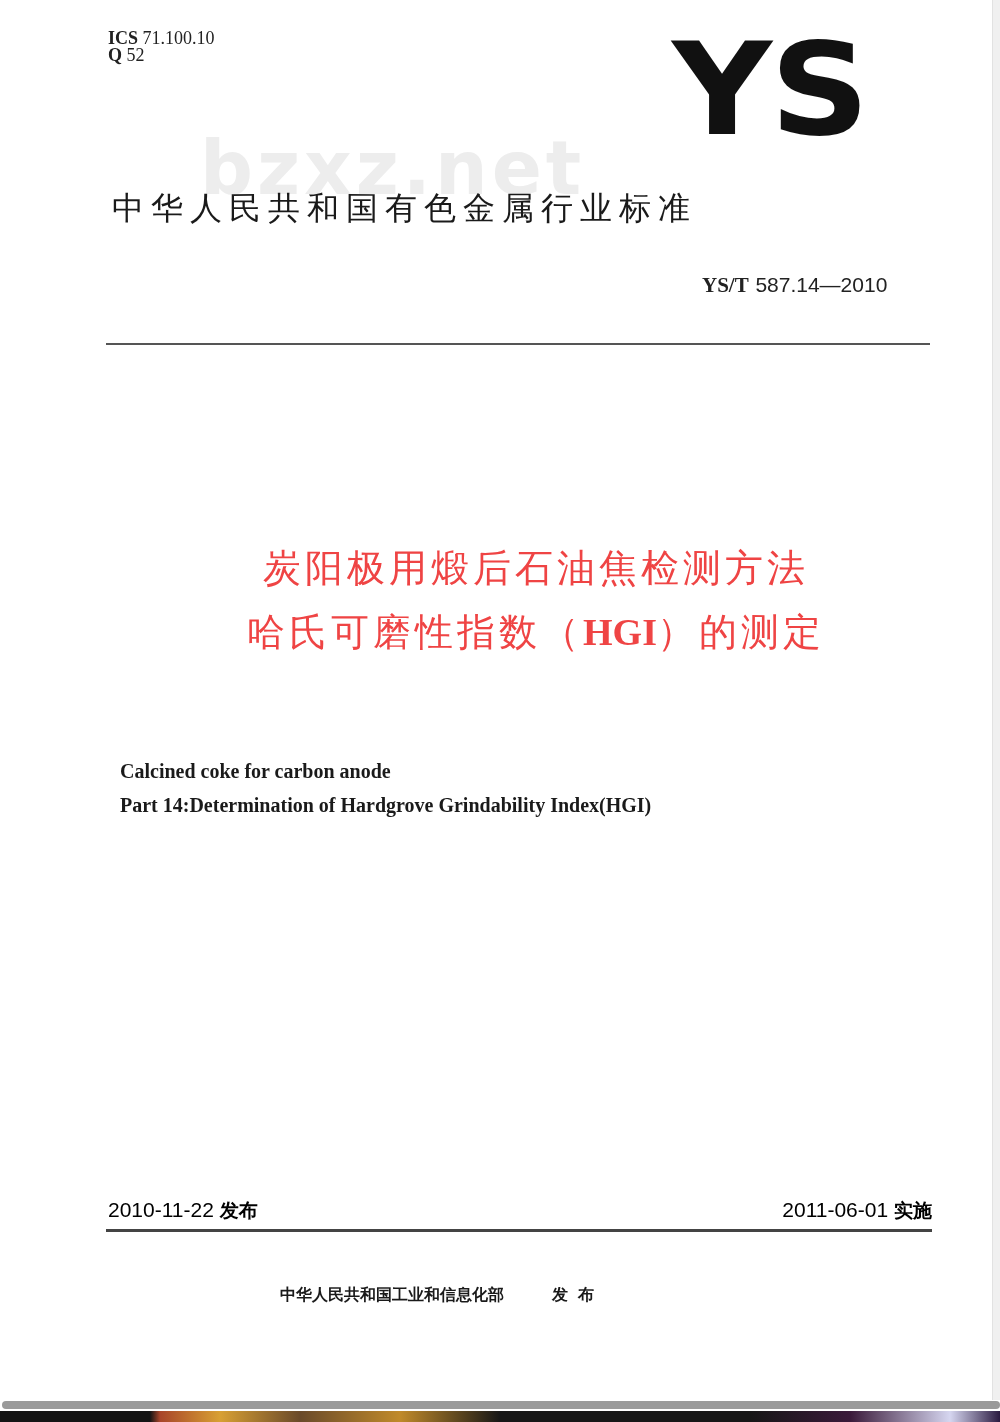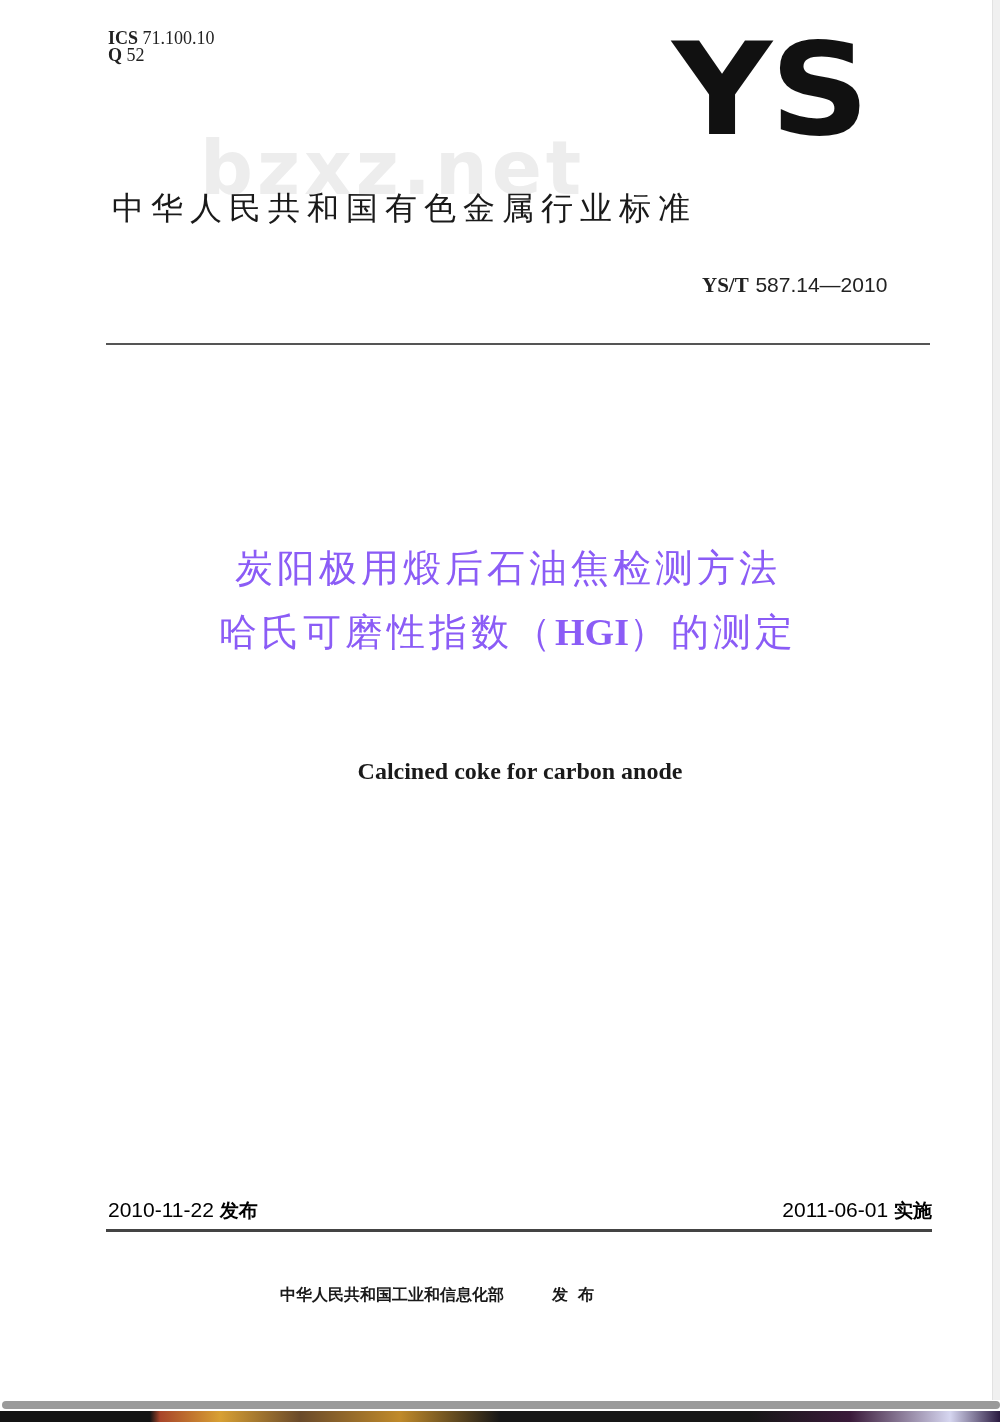--- a/index.html
+++ b/index.html
@@ -42,29 +42,29 @@
       position: absolute; left: 702px; top: 272px;
       font-size: 21px; line-height: 26px; color: #222; white-space: nowrap;
     }
     .std-number .prefix { font-family: Liberation Serif, serif; font-weight: bold; }
     .std-number .num { font-family: "Liberation Sans", sans-serif; }
     .rule-top {
       position: absolute; left: 106px; top: 343px; width: 824px; height: 2px;
       background: #555;
     }
     .zh-title {
-      position: absolute; left: 108px; top: 536px; width: 800px;
+      position: absolute; left: 136px; top: 536px; width: 800px;
       text-align: center; font-family: "DejaVu Sans", sans-serif;
-      font-size: 38px; line-height: 64px; letter-spacing: 4px; color: #8b5cf6;
+      font-size: 38px; line-height: 64px; letter-spacing: 4px; color: #ef4444;
     }
     .zh-title .hgi { font-family: "Liberation Serif", serif; font-weight: bold; letter-spacing: 0; margin-top: 48px; }
     .en-title {
       position: absolute; left: 120px; top: 754px; width: 800px;
-      text-align: center; font-family: "Liberation Serif", serif; font-weight: bold;
-      font-size: 24px; line-height: 34px; color: #1a1a1a;
+      text-align: left; font-family: "Liberation Serif", serif; font-weight: bold;
+      font-size: 20px; line-height: 34px; color: #1a1a1a;
     }
     .date-row {
       position: absolute; left: 108px; top: 1196px; width: 824px; height: 30px;
       font-family: "Liberation Sans", sans-serif; font-size: 21px; line-height: 28px;
       color: #000000;
     }
     .date-row .issue { position: absolute; left: 0; top: 0; }
     .date-row .impl { position: absolute; right: 0; top: 0; }
     .date-row .zh { font-family: "DejaVu Sans", sans-serif; font-weight: bold; font-size: 19px; }
     .rule-bottom {
@@ -112,20 +112,21 @@
 
   <div class="rule-top"></div>
 
   <div class="zh-title">
     <div>炭阳极用煅后石油焦检测方法</div>
     <div><span>哈氏可磨性指数（</span><span class="hgi">HGI</span><span>）的测定</span></div>
   </div>
 
   <div class="en-title">
     <div>Calcined coke for carbon anode</div>
+    <div>Part 14:Determination of Hardgrove Grindability Index(HGI)</div>
   </div>
 
   <div class="date-row">
     <div class="issue"><span>2010-11-22</span> <span class="zh">发布</span></div>
     <div class="impl"><span>2011-06-01</span> <span class="zh">实施</span></div>
   </div>
 
   <div class="rule-bottom"></div>
 
   <div class="publisher">

